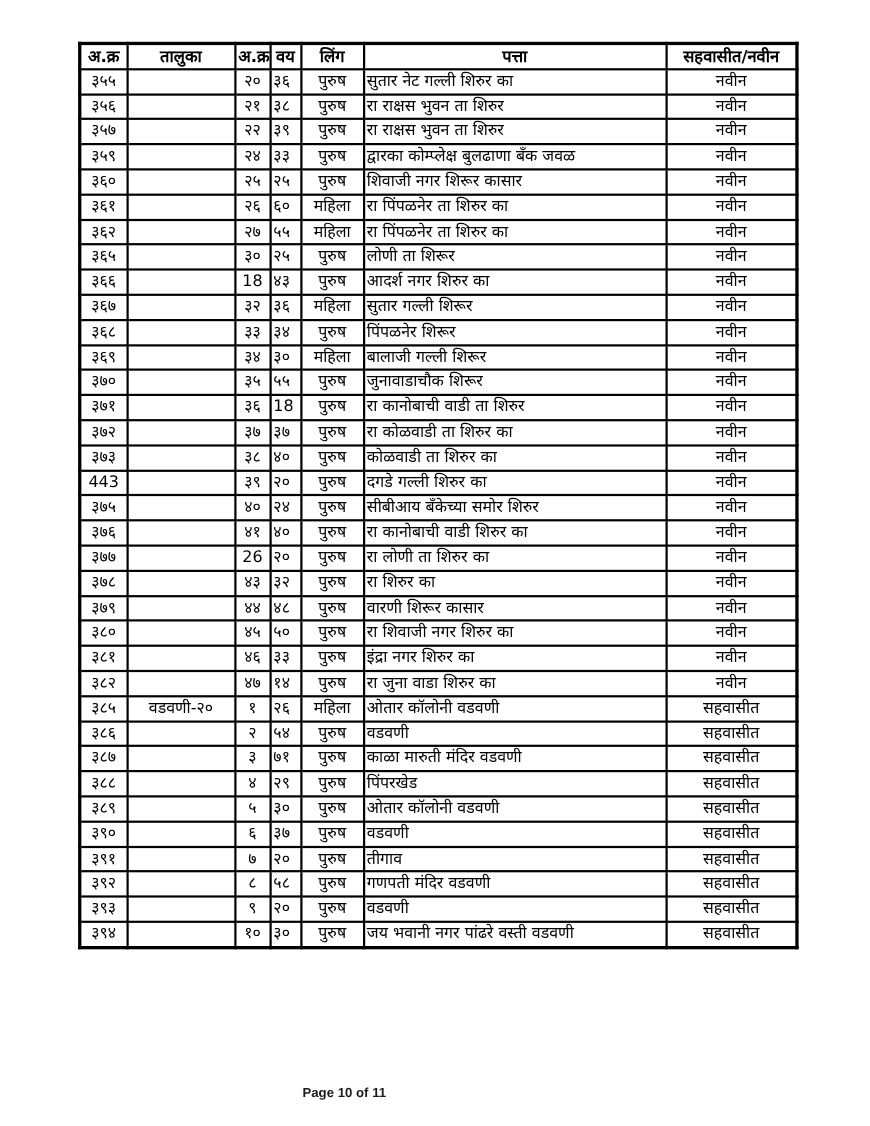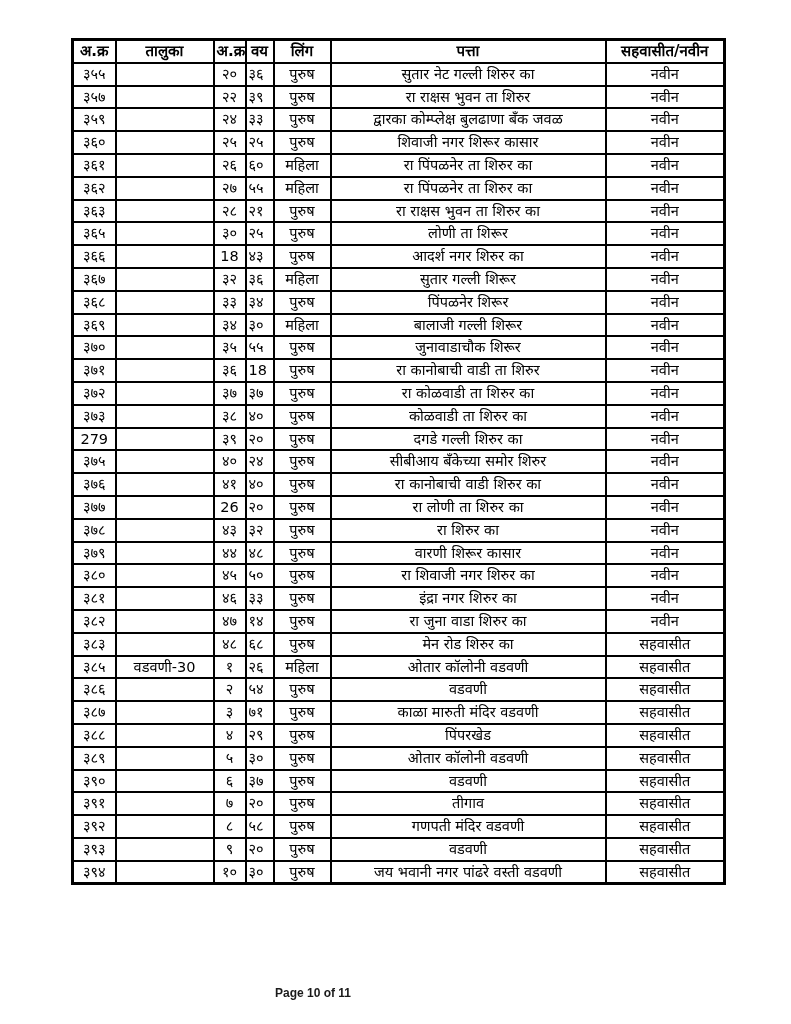--- a/index.html
+++ b/index.html
@@ -36,21 +36,21 @@
     white-space: nowrap;
     vertical-align: middle;
   }
   table.roster th {
     font-weight: bold;
     text-align: center;
     font-size: 15px;
   }
   td.c0, td.c1, td.c2, td.c4, td.c6 { text-align: center; }
   td.c3 { text-align: left; padding-left: 3px; }
-  td.c5 { text-align: center; padding-left: 3px; }
+  td.c5 { text-align: left; padding-left: 3px; }
   .page-footer {
     position: absolute;
     left: 0;
     top: 986px;
     width: 626px;
     text-align: center;
     font-family: "Liberation Sans", sans-serif;
     font-size: 12px;
     font-weight: bold;
     color: #1a1a1a;
@@ -86,20 +86,29 @@
         <tr>
           <td class="c0">३५५</td>
           <td class="c1"></td>
           <td class="c2">२०</td>
           <td class="c3">३६</td>
           <td class="c4">पुरुष</td>
           <td class="c5">सुतार नेट गल्ली शिरुर का</td>
           <td class="c6">नवीन</td>
         </tr>
         <tr>
+          <td class="c0">३५६</td>
+          <td class="c1"></td>
+          <td class="c2">२१</td>
+          <td class="c3">३८</td>
+          <td class="c4">पुरुष</td>
+          <td class="c5">रा राक्षस भुवन ता शिरुर</td>
+          <td class="c6">नवीन</td>
+        </tr>
+        <tr>
           <td class="c0">३५७</td>
           <td class="c1"></td>
           <td class="c2">२२</td>
           <td class="c3">३९</td>
           <td class="c4">पुरुष</td>
           <td class="c5">रा राक्षस भुवन ता शिरुर</td>
           <td class="c6">नवीन</td>
         </tr>
         <tr>
           <td class="c0">३५९</td>
@@ -131,29 +140,20 @@
         <tr>
           <td class="c0">३६२</td>
           <td class="c1"></td>
           <td class="c2">२७</td>
           <td class="c3">५५</td>
           <td class="c4">महिला</td>
           <td class="c5">रा पिंपळनेर ता शिरुर का</td>
           <td class="c6">नवीन</td>
         </tr>
         <tr>
-          <td class="c0">३६३</td>
-          <td class="c1"></td>
-          <td class="c2">२८</td>
-          <td class="c3">२१</td>
-          <td class="c4">पुरुष</td>
-          <td class="c5">रा राक्षस भुवन ता शिरुर का</td>
-          <td class="c6">नवीन</td>
-        </tr>
-        <tr>
           <td class="c0">३६५</td>
           <td class="c1"></td>
           <td class="c2">३०</td>
           <td class="c3">२५</td>
           <td class="c4">पुरुष</td>
           <td class="c5">लोणी ता शिरूर</td>
           <td class="c6">नवीन</td>
         </tr>
         <tr>
           <td class="c0">३६६</td>
@@ -221,21 +221,21 @@
         <tr>
           <td class="c0">३७३</td>
           <td class="c1"></td>
           <td class="c2">३८</td>
           <td class="c3">४०</td>
           <td class="c4">पुरुष</td>
           <td class="c5">कोळवाडी ता शिरुर का</td>
           <td class="c6">नवीन</td>
         </tr>
         <tr>
-          <td class="c0">279</td>
+          <td class="c0">443</td>
           <td class="c1"></td>
           <td class="c2">३९</td>
           <td class="c3">२०</td>
           <td class="c4">पुरुष</td>
           <td class="c5">दगडे गल्ली शिरुर का</td>
           <td class="c6">नवीन</td>
         </tr>
         <tr>
           <td class="c0">३७५</td>
           <td class="c1"></td>
@@ -302,31 +302,22 @@
         <tr>
           <td class="c0">३८२</td>
           <td class="c1"></td>
           <td class="c2">४७</td>
           <td class="c3">१४</td>
           <td class="c4">पुरुष</td>
           <td class="c5">रा जुना वाडा शिरुर का</td>
           <td class="c6">नवीन</td>
         </tr>
         <tr>
-          <td class="c0">३८३</td>
-          <td class="c1"></td>
-          <td class="c2">४८</td>
-          <td class="c3">६८</td>
-          <td class="c4">पुरुष</td>
-          <td class="c5">मेन रोड शिरुर का</td>
-          <td class="c6">सहवासीत</td>
-        </tr>
-        <tr>
           <td class="c0">३८५</td>
-          <td class="c1">वडवणी-30</td>
+          <td class="c1">वडवणी-२०</td>
           <td class="c2">१</td>
           <td class="c3">२६</td>
           <td class="c4">महिला</td>
           <td class="c5">ओतार कॉलोनी वडवणी</td>
           <td class="c6">सहवासीत</td>
         </tr>
         <tr>
           <td class="c0">३८६</td>
           <td class="c1"></td>
           <td class="c2">२</td>

